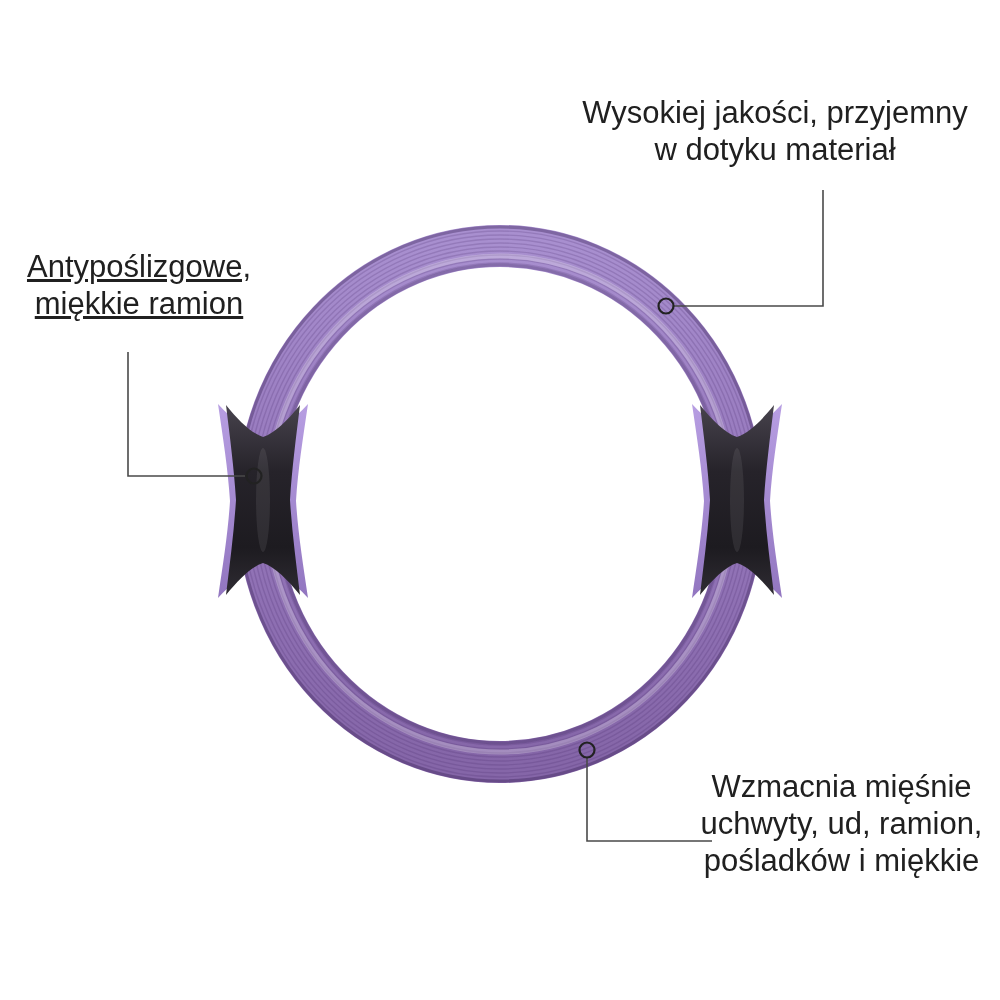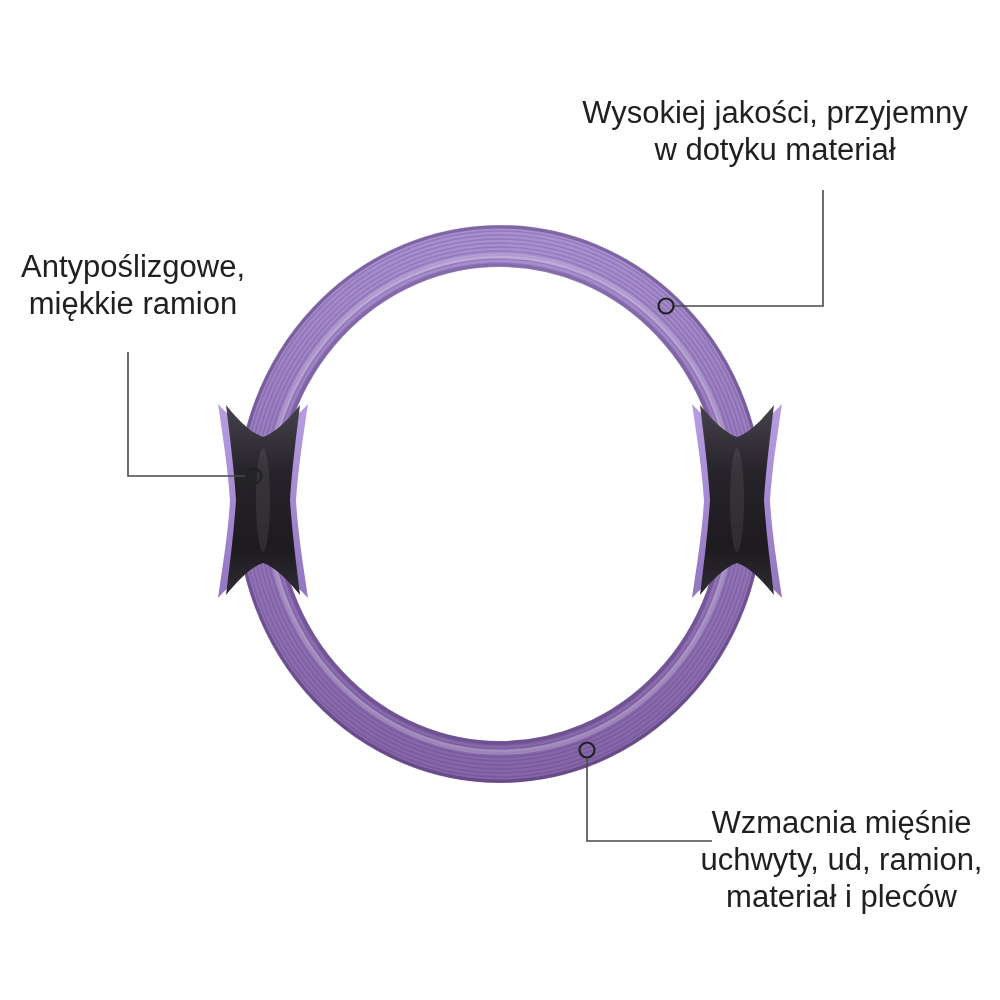--- a/index.html
+++ b/index.html
@@ -23,22 +23,22 @@
   }
   .callout-text {
     position: absolute;
     color: #202020;
     font-size: 31px;
     line-height: 37px;
     text-align: center;
     letter-spacing: 0px;
   }
   #label-material { left: 545px; top: 94px;  width: 460px; }
-  #label-grips    { left: 12px;   top: 248px; width: 242px; }
-  #label-benefits { left: 683px; top: 804px; width: 317px; }
+  #label-grips    { left: 18px;   top: 248px; width: 242px; text-decoration: underline; }
+  #label-benefits { left: 683px; top: 768px; width: 317px; }
   .callout-text div { white-space: nowrap; }
 </style>
 </head>
 <body>
 
 <div id="stage">
 
   <svg id="product-svg" width="1000" height="1000" viewBox="0 0 1000 1000">
     <defs>
       <linearGradient id="tubeGrad" x1="0" y1="0" x2="0" y2="1">
@@ -116,16 +116,16 @@
   </div>
 
   <div id="label-grips" class="callout-text">
     <div>Antypoślizgowe,</div>
     <div>miękkie ramion</div>
   </div>
 
   <div id="label-benefits" class="callout-text">
     <div>Wzmacnia mięśnie</div>
     <div>uchwyty, ud, ramion,</div>
-    <div>materiał i pleców</div>
+    <div>pośladków i miękkie</div>
   </div>
 
 </div>
 
 </body></html>

